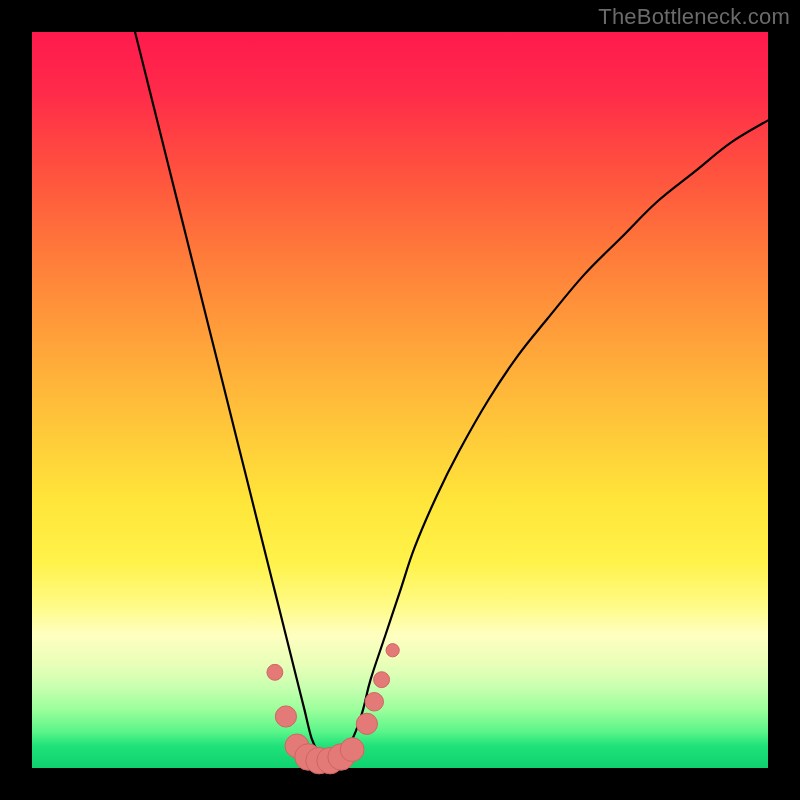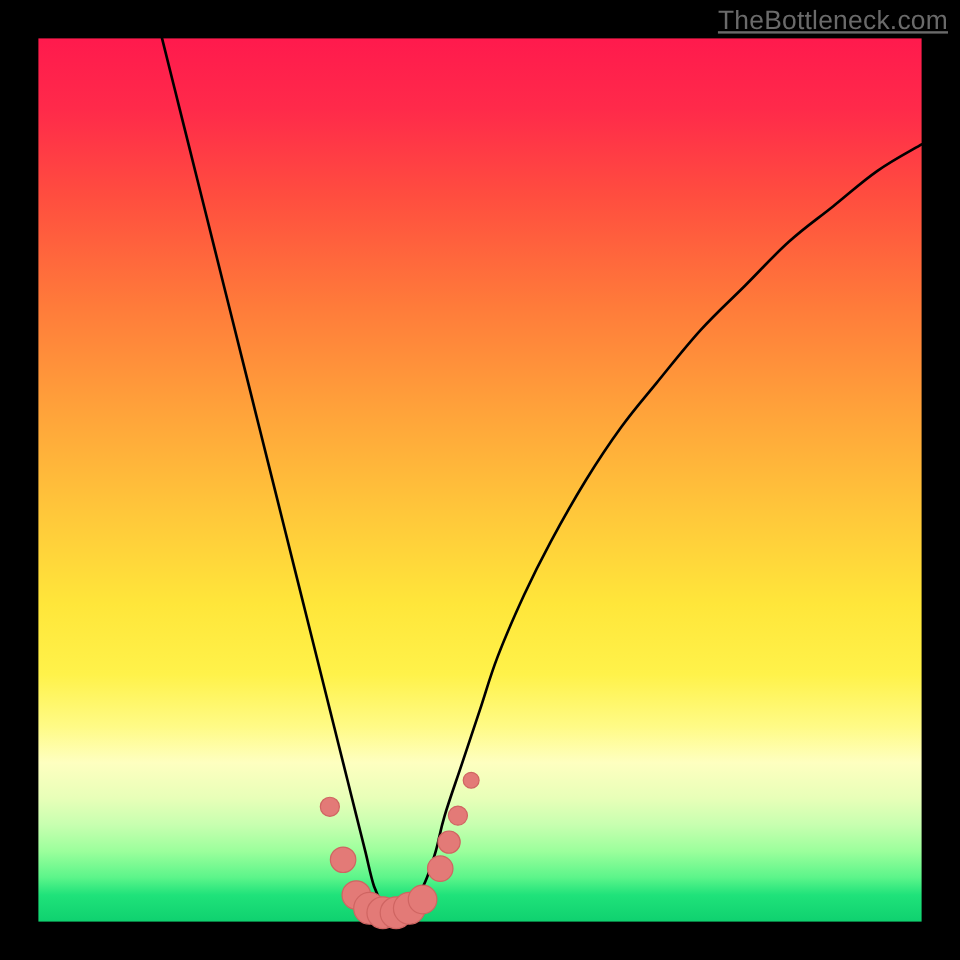--- a/index.html
+++ b/index.html
@@ -47,21 +47,20 @@
   }
   .watermark {
     position: absolute;
     top: 4px;
     right: 10px;
     color: #6a6a6a;
     font-size: 22px;
     font-weight: 500;
     letter-spacing: 0.2px;
     user-select: none;
-    text-decoration: underline;
   }
   svg.curve-layer {
     position: absolute;
     left: 0;
     top: 0;
     width: 736px;
     height: 736px;
     overflow: visible;
   }
 </style>

